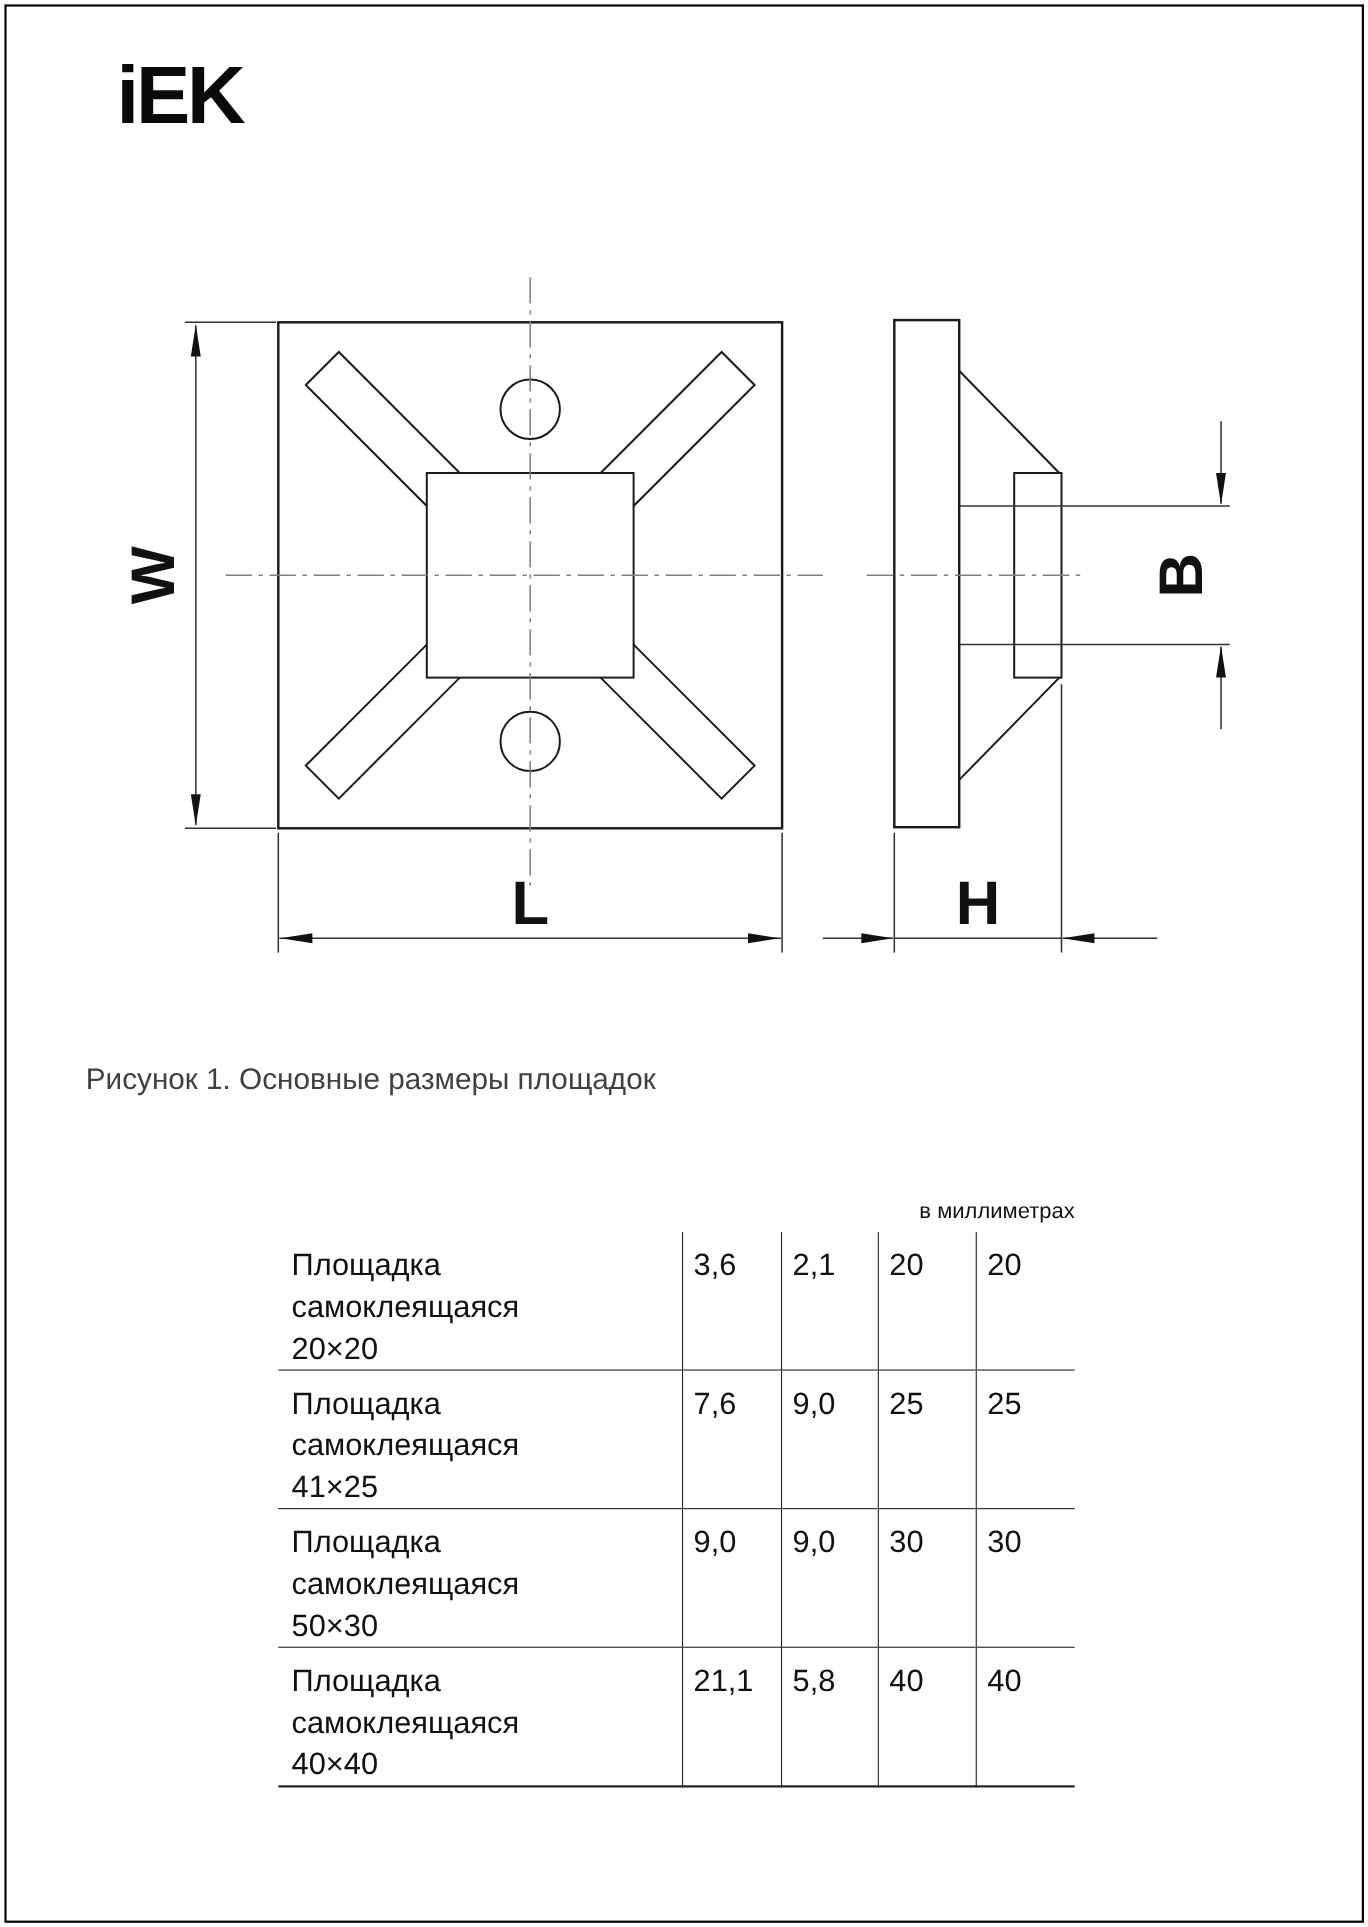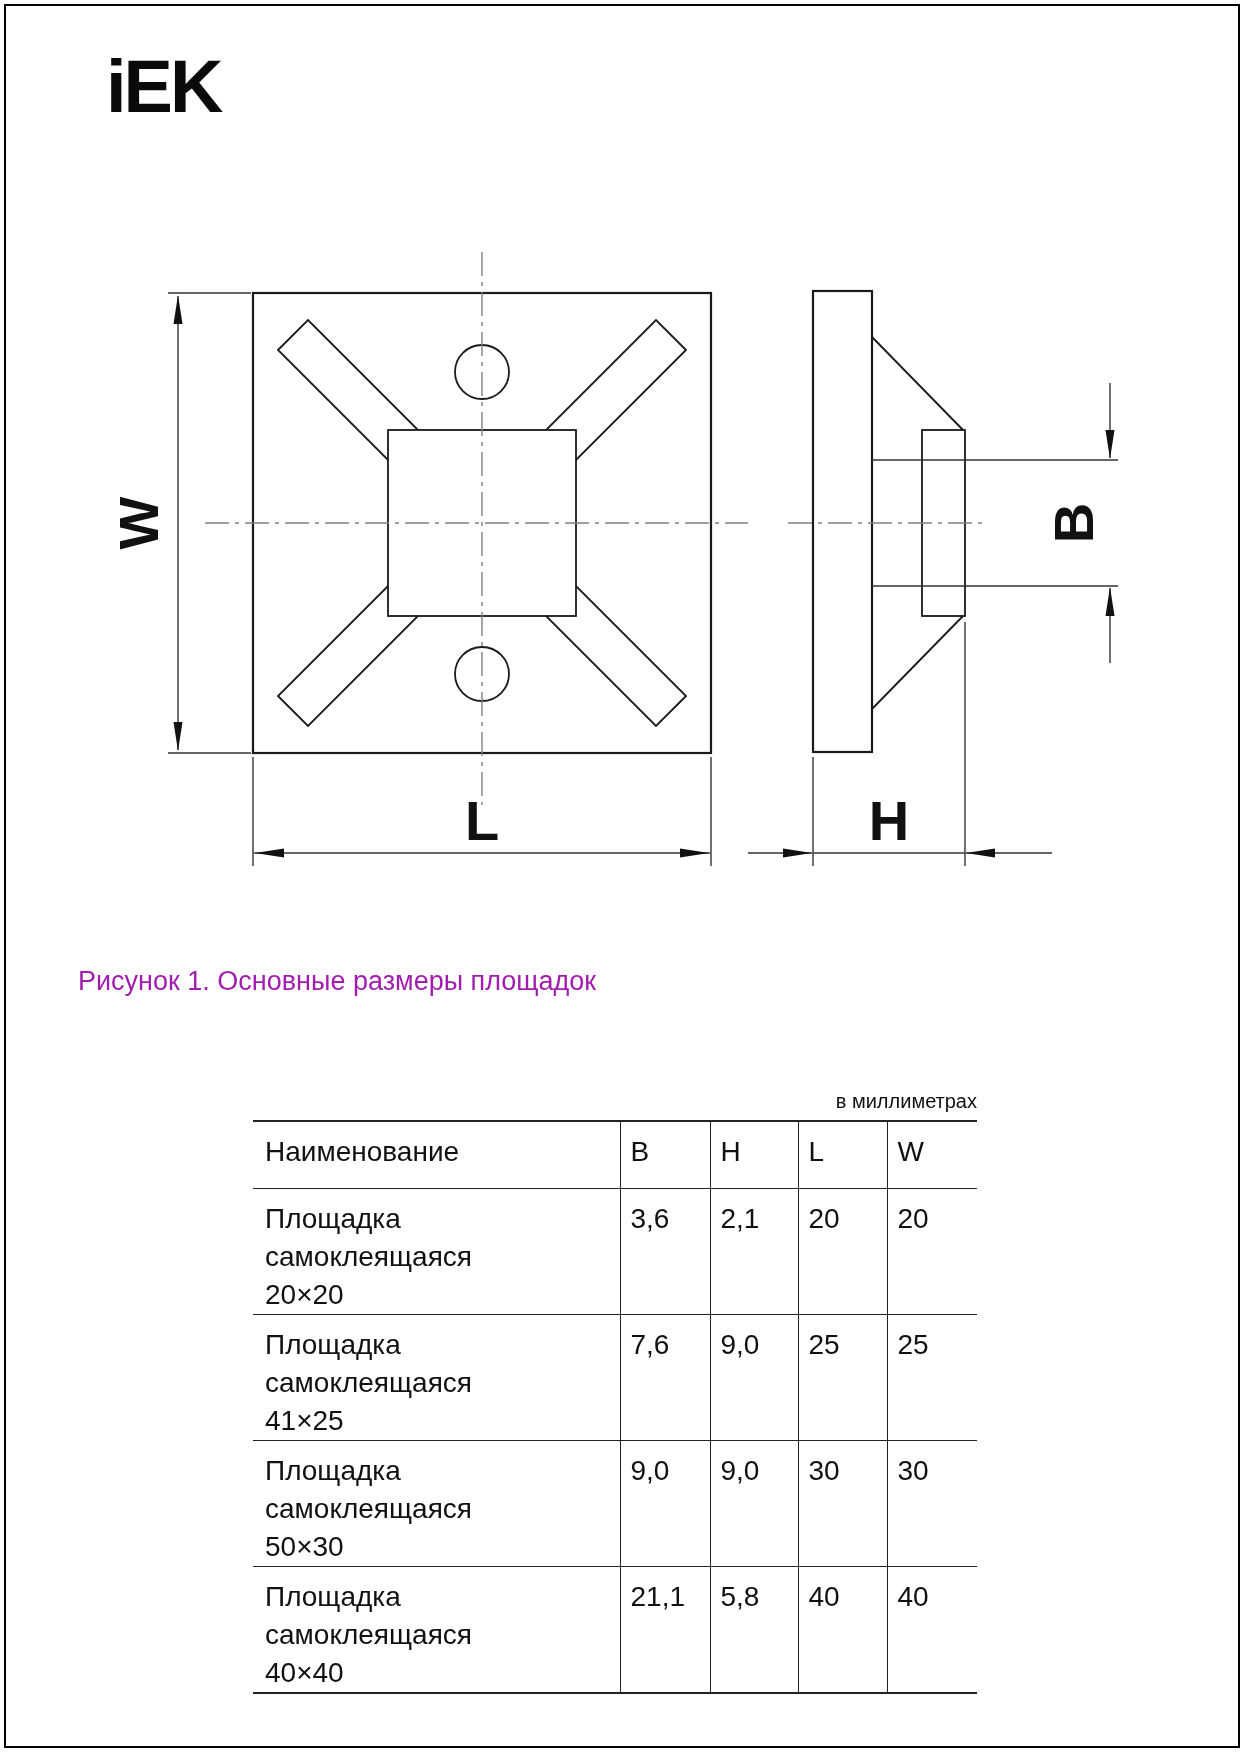--- a/index.html
+++ b/index.html
@@ -20,21 +20,21 @@
     color:#0a0a0a;
     margin-left:24px;
   }
   svg.drawing{position:absolute;left:0;top:0;}
   svg.drawing text{
     font-family:"Liberation Sans","DejaVu Sans",sans-serif;
     font-weight:bold;font-size:56px;fill:#111;
   }
   .caption{
     position:absolute;left:78px;top:966px;
-    font-size:27px;color:#a21caf;
+    font-size:27px;color:#404040;
   }
   .units-note{
     position:absolute;left:677px;top:1090px;width:300px;
     text-align:right;font-size:20px;color:#111;
   }
   table.dims{
     position:absolute;left:253px;top:1120px;
     width:724px;
     border-collapse:collapse;table-layout:fixed;
     font-size:28px;color:#111;
@@ -139,27 +139,20 @@
 
 <table class="dims">
   <colgroup>
     <col class="c-name">
       <col class="c-b">
       <col class="c-h">
       <col class="c-l">
       <col class="c-w">
   </colgroup>
   <tbody>
-      <tr class="head">
-    <td>Наименование</td>
-    <td class="val">B</td>
-    <td class="val">H</td>
-    <td class="val">L</td>
-    <td class="val">W</td>
-  </tr>
   <tr>
     <td>
       <div>Площадка самоклеящаяся</div>
       <div>20×20</div>
     </td>
     <td class="val">3,6</td>
     <td class="val">2,1</td>
     <td class="val">20</td>
     <td class="val">20</td>
   </tr>

